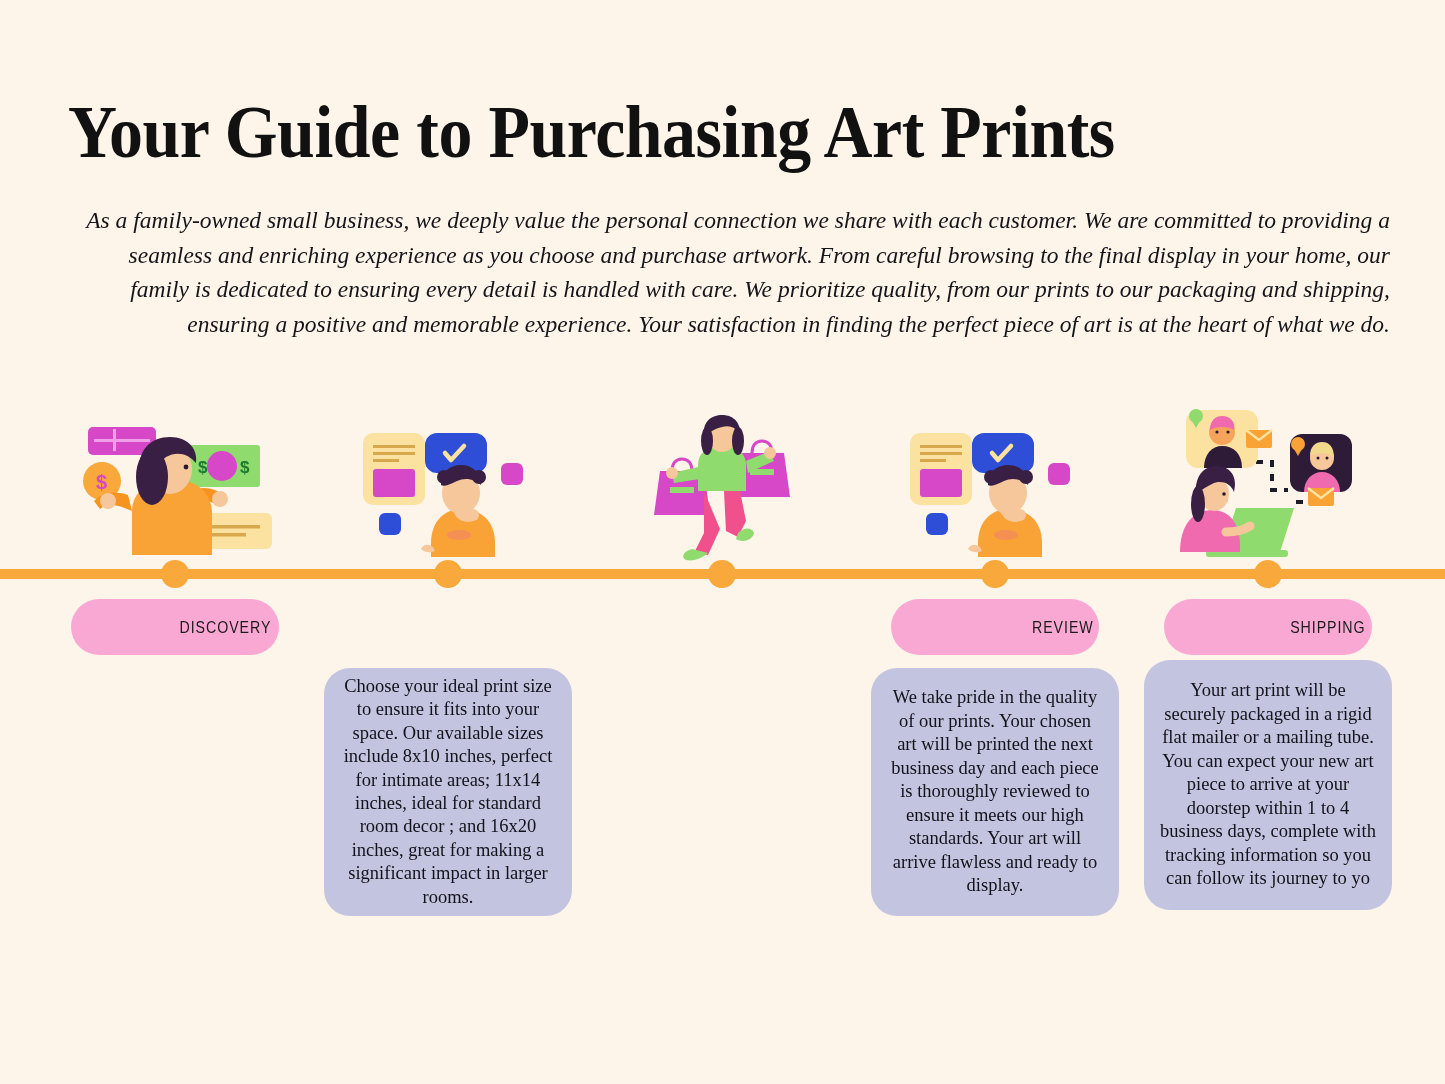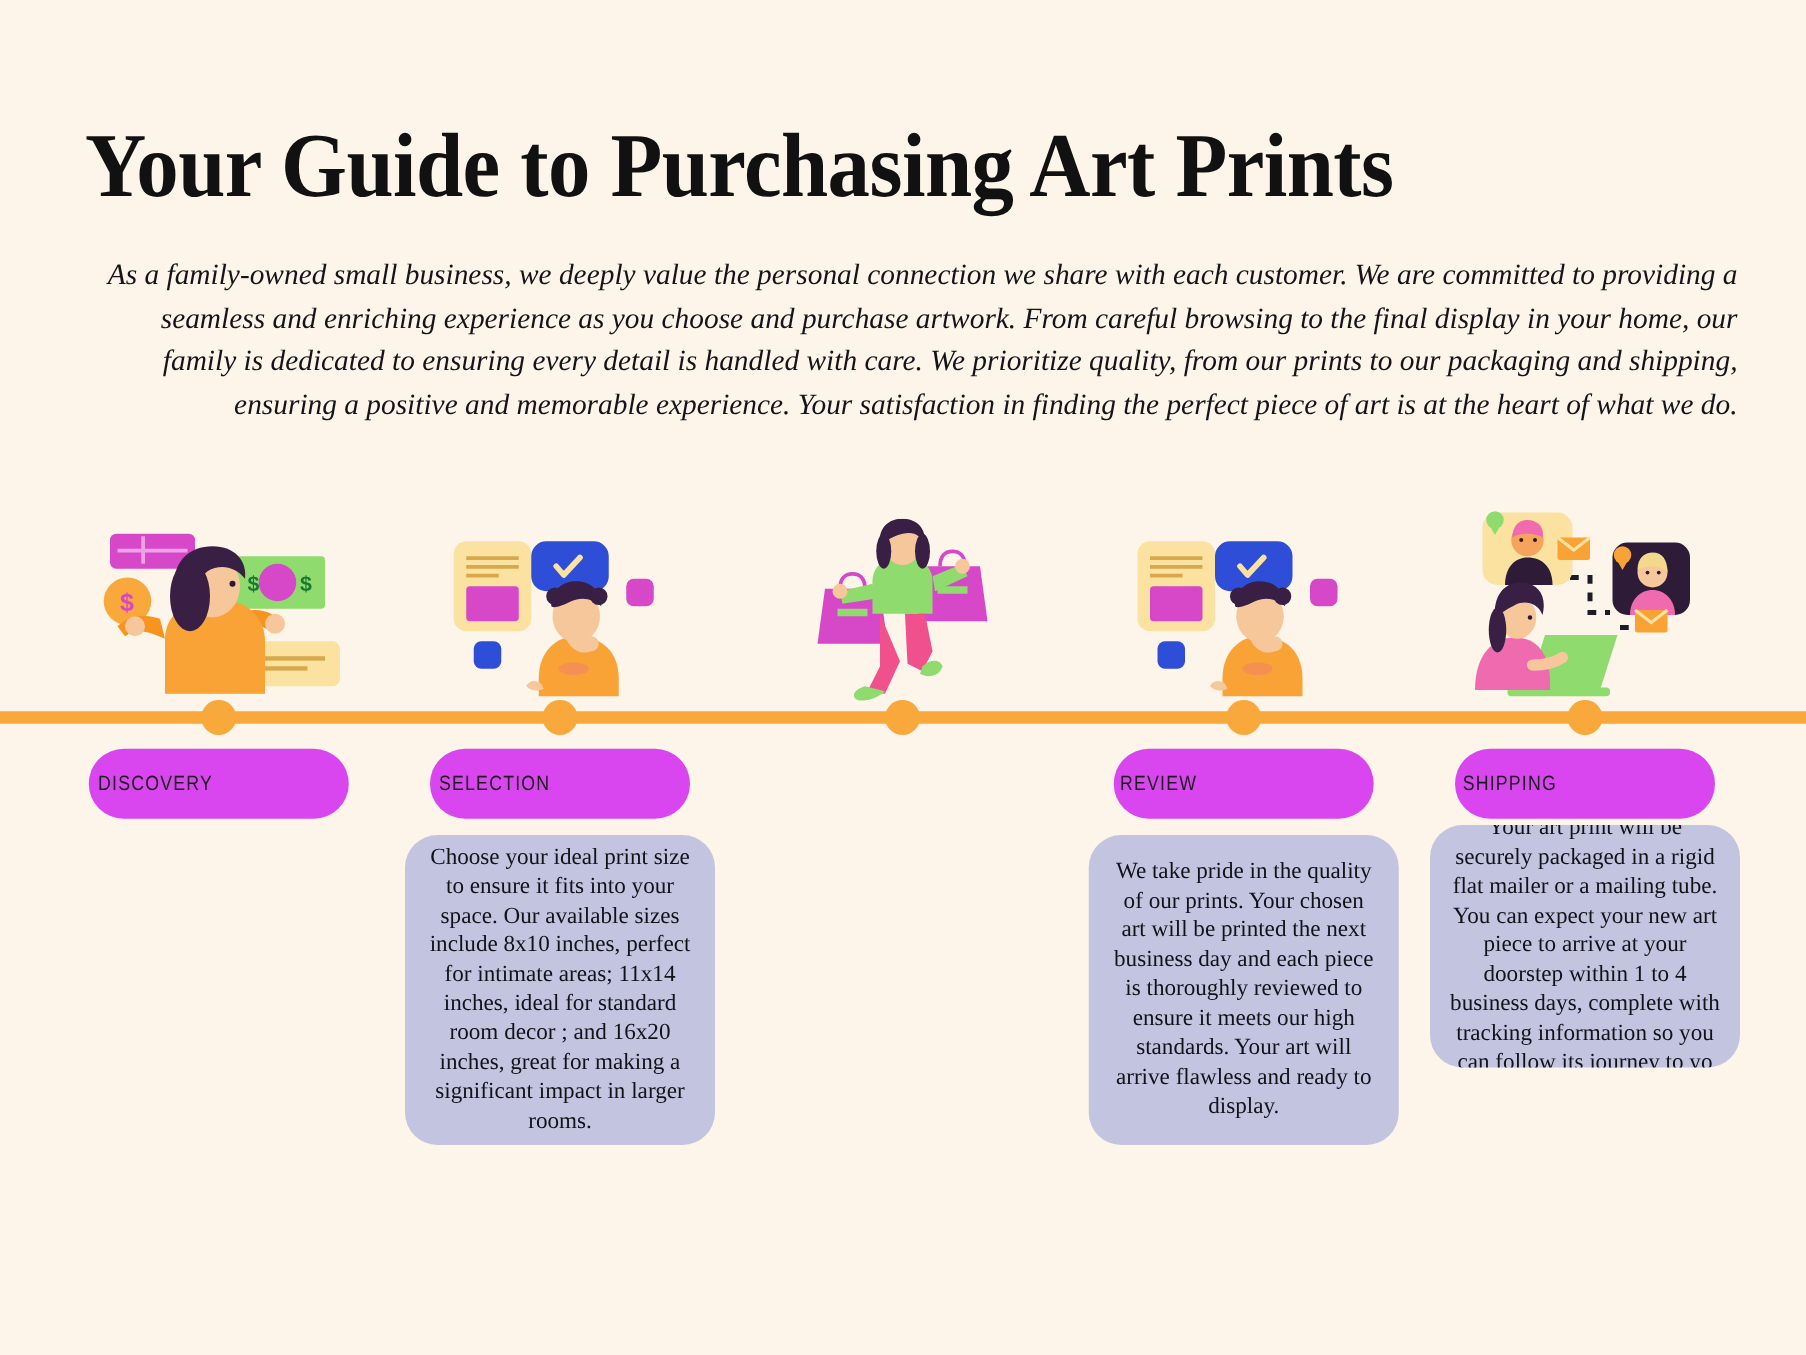--- a/index.html
+++ b/index.html
@@ -83,25 +83,25 @@
     justify-content: center;
   }
   .illus-wrap svg { display: block; }
 
   .pill {
     position: absolute;
     top: 599px;
     width: 208px;
     height: 56px;
     margin-left: -104px;
-    background: #d946ef;
+    background: #f9a8d4;
     border-radius: 28px;
     display: flex;
     align-items: center;
-    justify-content: flex-start;
+    justify-content: flex-end;
   }
   .pill span {
     font-family: "Liberation Sans", sans-serif;
     font-size: 16.5px;
     letter-spacing: 1.1px;
     color: #1b1b1b;
     transform: scaleX(0.86);
     white-space: nowrap;
   }
 
@@ -121,21 +121,21 @@
     overflow: hidden;
   }
   .card p {
     margin: 0;
     font-family: "Liberation Serif", serif;
     font-size: 18.5px;
     line-height: 1.27;
     color: #12121a;
     text-align: center;
   }
-  .card.tall { top: 660px; height: 194px; }
+  .card.tall { top: 660px; height: 250px; }
 </style>
 </head>
 <body>
 
 <div class="page">
 
   <div class="header">
     <h1 class="title">Your Guide to Purchasing Art Prints</h1>
     <p class="intro">As a family-owned small business, we deeply value the personal connection we share with each customer. We are committed to providing a seamless and enriching experience as you choose and purchase artwork. From careful browsing to the final display in your home, our family is dedicated to ensuring every detail is handled with care. We prioritize quality, from our prints to our packaging and shipping, ensuring a positive and memorable experience. Your satisfaction in finding the perfect piece of art is at the heart of what we do.</p>
   </div>
@@ -188,23 +188,20 @@
       <path d="M88 70 C 88 56, 98 50, 108 50 C 120 50, 128 58, 128 70 C 122 64, 112 62, 104 66 C 96 70, 90 72, 88 70 Z" fill="#3a1f44"></path>
       <circle cx="91" cy="62" r="7" fill="#3a1f44"></circle>
       <circle cx="126" cy="62" r="7" fill="#3a1f44"></circle>
       <path d="M104 90 C 104 100, 112 104, 118 102" stroke="#f6c79a" stroke-width="9" fill="none" stroke-linecap="round"></path>
       <circle cx="120" cy="100" r="6" fill="#f6c79a"></circle>
       <ellipse cx="106" cy="120" rx="12" ry="5" fill="#ef7a7a" opacity="0.45"></ellipse>
       <path d="M80 132 C 74 128, 70 130, 68 134 C 72 138, 78 138, 82 136 Z" fill="#f6c79a"></path>
     </svg>
   </div>
   <div class="dot" style="left:448px"></div>
-  <div class="pill" style="left:448px">
-    <span>SELECTION</span>
-  </div>
   <div class="card" style="left:448px">
     <p>Choose your ideal print size to ensure it fits into your space. Our available sizes include 8x10 inches, perfect for intimate areas; 11x14 inches, ideal for standard room decor ; and 16x20 inches, great for making a significant impact in larger rooms.</p>
   </div>
 
   <div class="illus-wrap" style="left:722px">
     <svg width="160" height="150" viewBox="0 0 160 150" aria-hidden="true">
       <path d="M18 56 h44 l6 44 h-56 z" fill="#d648c8"></path>
       <path d="M30 56 c0 -8 4 -12 10 -12 c6 0 10 4 10 12" stroke="#d648c8" stroke-width="3" fill="none"></path>
       <rect x="28" y="72" width="24" height="6" fill="#8fdb6e"></rect>
       <path d="M98 38 h44 l6 44 h-56 z" fill="#d648c8"></path>

